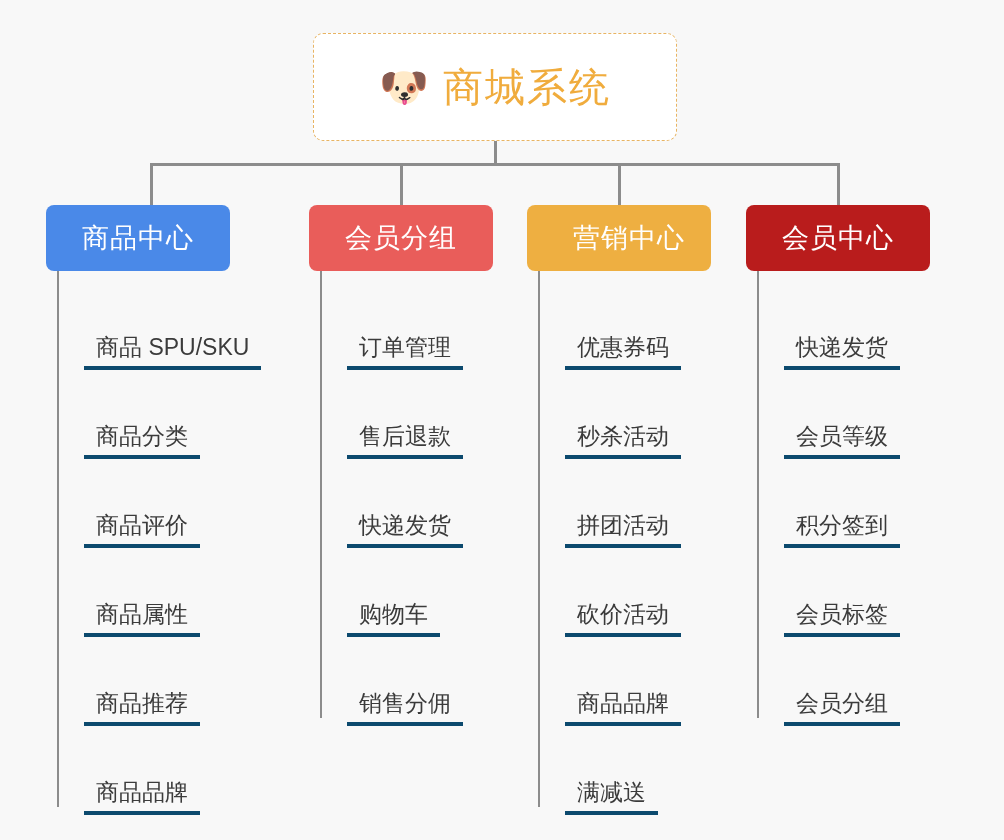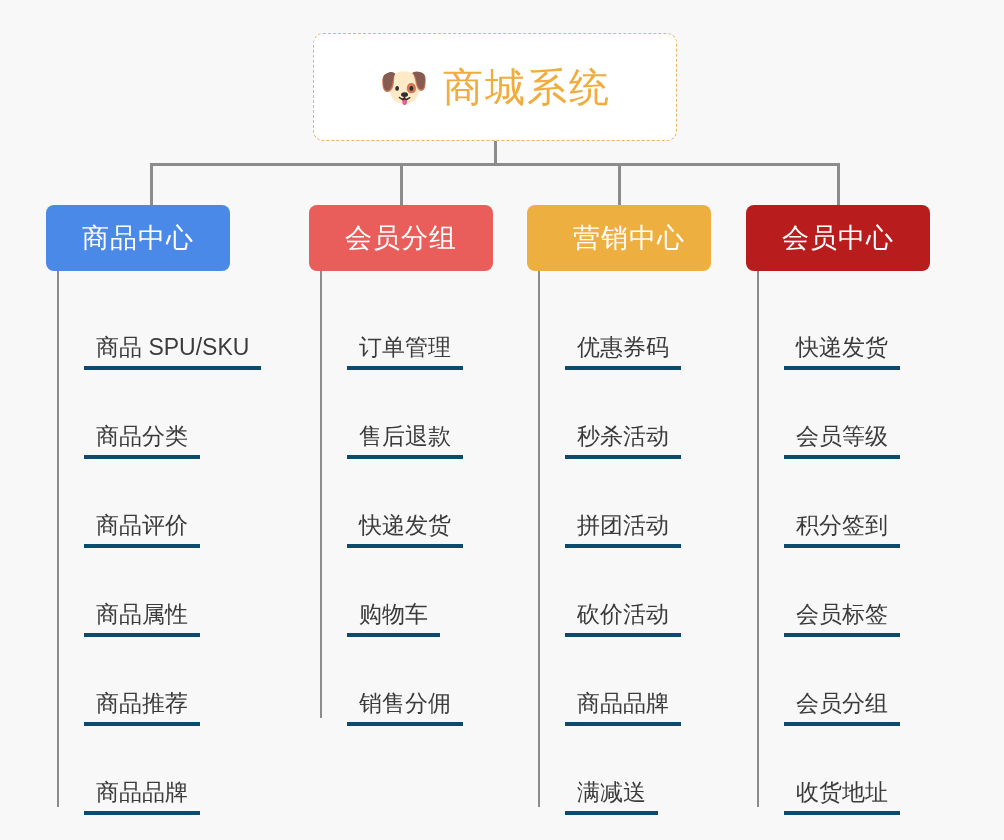--- a/index.html
+++ b/index.html
@@ -232,19 +232,16 @@
         </div>
       <div class="leaf">
           <span class="leaf-text">积分签到</span>
         </div>
       <div class="leaf">
           <span class="leaf-text">会员标签</span>
         </div>
       <div class="leaf">
           <span class="leaf-text">会员分组</span>
         </div>
-      <div class="leaf">
-          <span class="leaf-text">收货地址</span>
-        </div>
     </div>
   </div>
 
 </div>
 
 </body></html>

